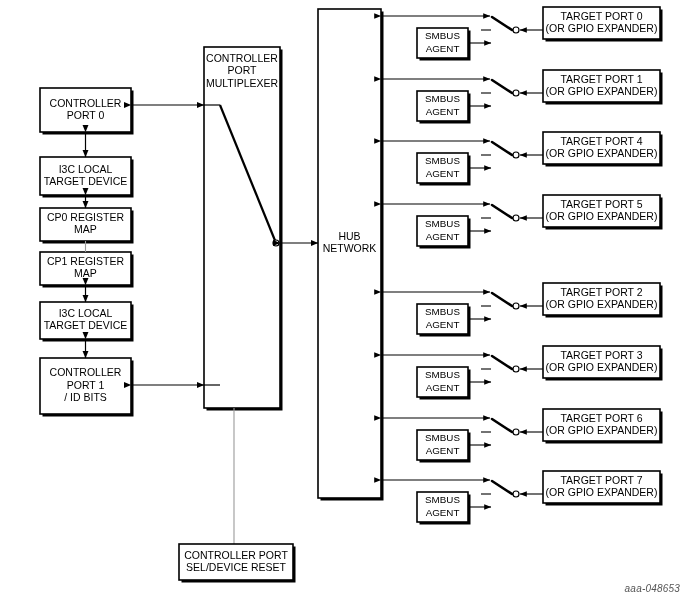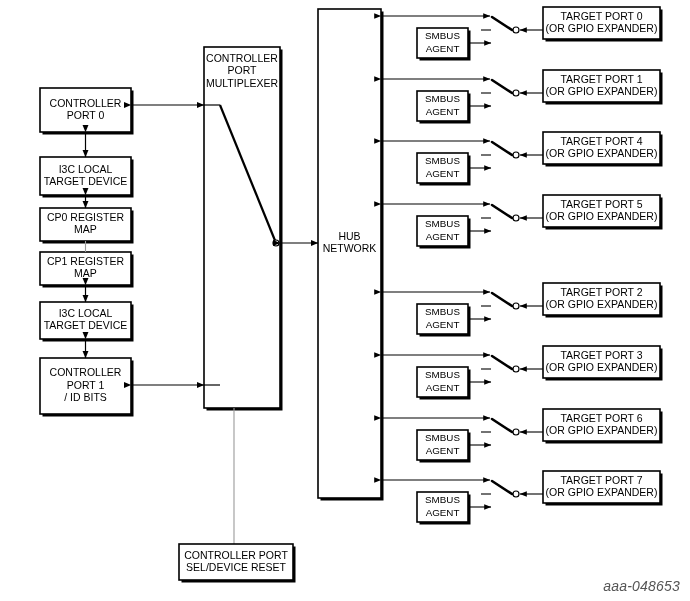--- a/index.html
+++ b/index.html
@@ -74,21 +74,21 @@
     stroke: #000000;
     stroke-width: 2.2;
     fill: none;
   }
   .caption {
     position: absolute;
     right: 10px;
     bottom: 7px;
     font-family: "Liberation Sans", sans-serif;
     font-style: italic;
-    font-size: 14px;
+    font-size: 10px;
     color: #555555;
     letter-spacing: 0.2px;
     margin-top: 20px;
   }
 </style>
 </head>
 <body>
 
 <div id="diagram-root">
   <svg class="diagram" viewBox="0 0 690 601">

